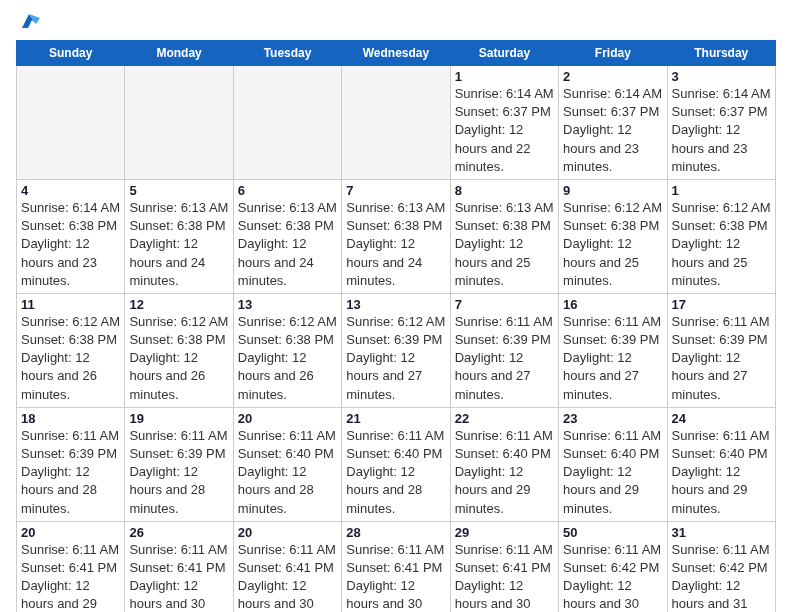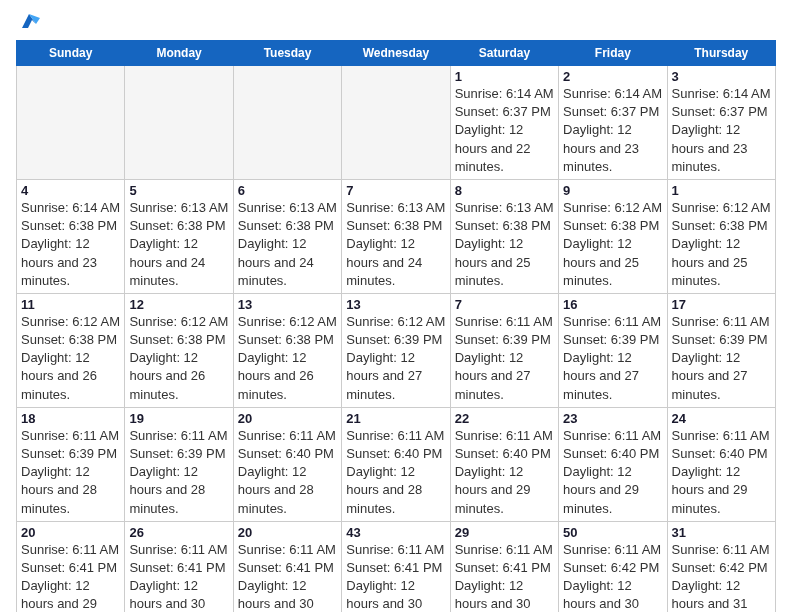--- a/index.html
+++ b/index.html
@@ -250,21 +250,21 @@
           </td>
           <td>
             <span class="day-num">26</span>
             <div class="day-info">Sunrise: 6:11 AM<br>Sunset: 6:41 PM<br>Daylight: 12 hours and 30 minutes.</div>
           </td>
           <td>
             <span class="day-num">20</span>
             <div class="day-info">Sunrise: 6:11 AM<br>Sunset: 6:41 PM<br>Daylight: 12 hours and 30 minutes.</div>
           </td>
           <td>
-            <span class="day-num">43</span>
+            <span class="day-num">28</span>
             <div class="day-info">Sunrise: 6:11 AM<br>Sunset: 6:41 PM<br>Daylight: 12 hours and 30 minutes.</div>
           </td>
           <td>
             <span class="day-num">29</span>
             <div class="day-info">Sunrise: 6:11 AM<br>Sunset: 6:41 PM<br>Daylight: 12 hours and 30 minutes.</div>
           </td>
           <td>
             <span class="day-num">50</span>
             <div class="day-info">Sunrise: 6:11 AM<br>Sunset: 6:42 PM<br>Daylight: 12 hours and 30 minutes.</div>
           </td>

